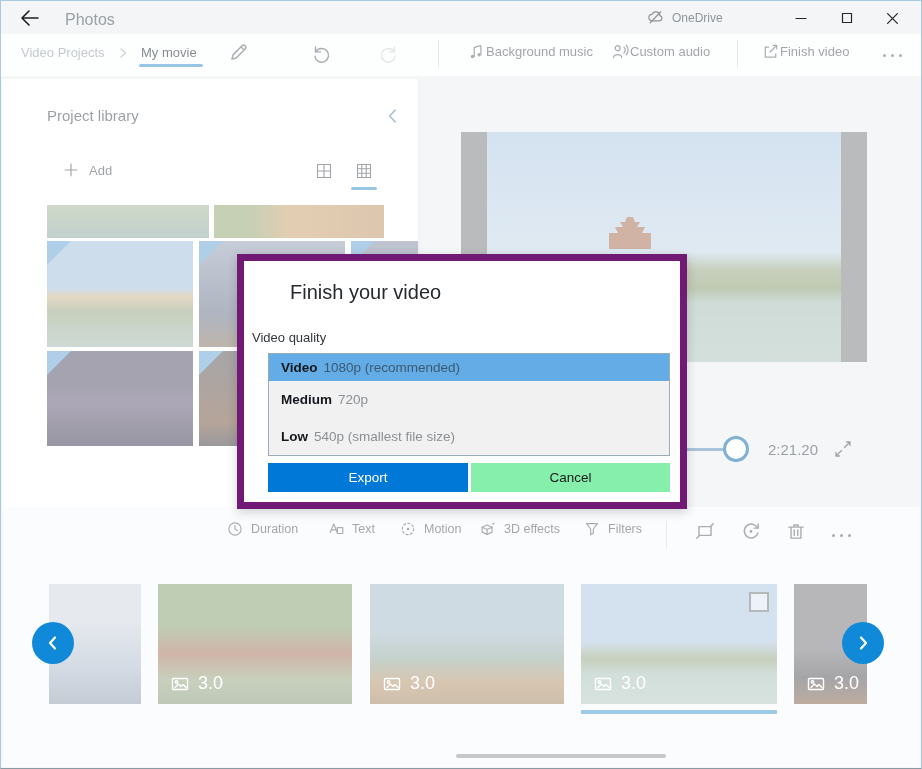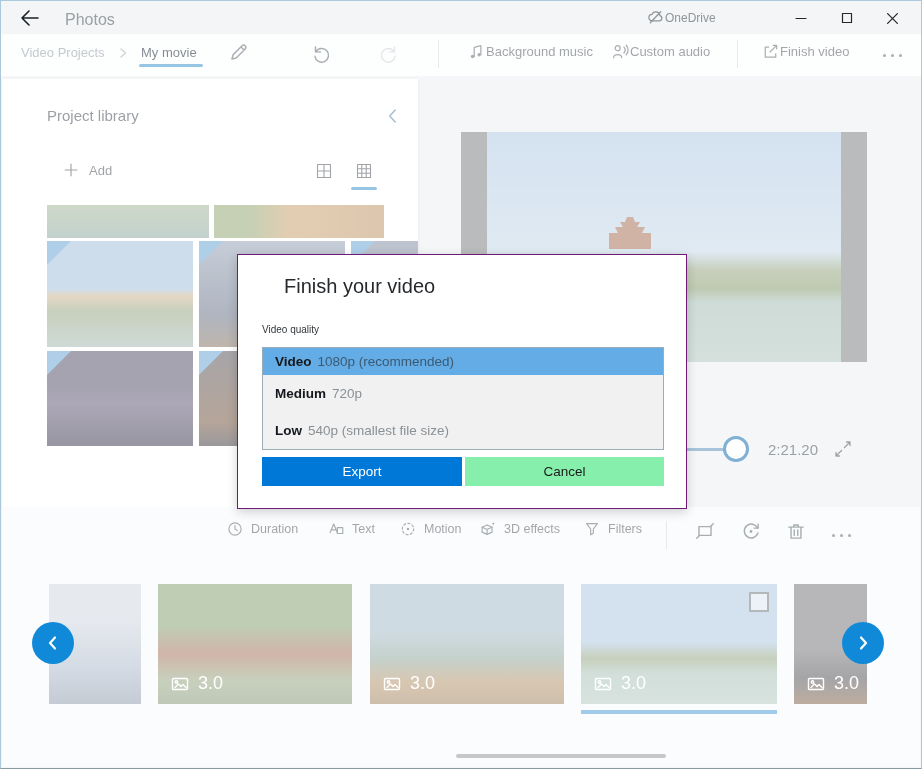--- a/index.html
+++ b/index.html
@@ -7,21 +7,21 @@
   .window { position:relative; width:922px; height:769px; background:#e9edf0;
             border:1px solid #a9c9dc; border-bottom-color:#8a9aa3; overflow:hidden;
             font-family:"Liberation Sans", sans-serif; }
   svg { display:block; }
   .ico { stroke:currentColor; fill:none; stroke-width:1.3; stroke-linecap:round; stroke-linejoin:round; }
 
   
   .titlebar { position:absolute; top:0; left:0; right:0; height:33px; background:#f3f5f6; z-index:60; }
   .back-btn { position:absolute; left:16px; top:5px; width:26px; height:24px; color:#1c2024; cursor:pointer; }
   .app-title { position:absolute; left:64px; top:10px; font-size:16px; color:#9aa0a5; }
-  .onedrive { position:absolute; left:645px; top:7px; display:flex; align-items:center; color:#8f959a; font-size:12px;justify-content:flex-end; }
+  .onedrive { position:absolute; left:645px; top:7px; display:flex; align-items:center; gap:7px; color:#8f959a; font-size:12px;justify-content:flex-end; }
   .win-btn { position:absolute; top:4px; width:30px; height:26px; display:flex; align-items:center; justify-content:center; color:#24282c; cursor:pointer; }
   .btn-min { left:785px; } .btn-max { left:831px; } .btn-close { left:876px; }
 
   
   .cmdbar { position:absolute; top:33px; left:0; right:0; height:42px; background:#fbfcfd; }
   .crumb-root { position:absolute; left:20px; top:11px; font-size:13px; color:#87939b; cursor:pointer; }
   .crumb-sep { position:absolute; left:116px; top:12px; color:#9aa4ac; }
   .crumb-cur { position:absolute; left:140px; top:11px; font-size:13px; color:#06121f; }
   .crumb-underline { position:absolute; left:138px; top:30px; width:64px; height:3px; background:#2e8bc8; border-radius:2px; }
   .cmd-ico-btn { position:absolute; top:8px; width:26px; height:26px; color:#535d65; cursor:pointer; }
@@ -69,23 +69,23 @@
         background:rgba(255,255,255,.55); cursor:pointer; }
   .clip-sel-underline { position:absolute; left:580px; top:709px; width:196px; height:4px; background:#3f95d1; }
   .nav-circle { position:absolute; top:621px; width:42px; height:42px; border-radius:50%; background:#1189d9;
         display:flex; align-items:center; justify-content:center; color:#fff; cursor:pointer; z-index:45; }
   .hscroll { position:absolute; left:455px; top:753px; width:210px; height:4px; background:#8a8f93; border-radius:2px; cursor:pointer; }
 
   
   .overlay { position:absolute; left:0; top:33px; right:0; bottom:0; background:rgba(255,255,255,.5);
         z-index:40; pointer-events:none; }
   .dialog { position:absolute; left:236px; top:253px; width:450px; height:255px; background:#fff;
-        border:1px solid #701a75; box-shadow:0 3px 10px rgba(0,0,0,.18); z-index:50; }
+        border:7px solid #701a75; box-shadow:0 3px 10px rgba(0,0,0,.18); z-index:50; }
   .dlg-title { position:absolute; left:46px; top:20px; font-size:20px; color:#262a2e; }
-  .dlg-quality-label { position:absolute; left:24px; top:69px; font-size:10px; color:#33383c; }
+  .dlg-quality-label { position:absolute; left:8px; top:69px; font-size:13px; color:#33383c; }
   .listbox { position:absolute; left:24px; top:92px; width:402px; height:103px; border:1px solid #9aacb6; background:#f1f1f1; }
   .opt { display:flex; align-items:center; padding-left:12px; font-size:13.5px; cursor:pointer; }
   .opt .name { color:#14181c; font-weight:bold; margin-right:6px; }
   .opt .detail { color:#8a9095; }
   .opt.selected { background:#64ace5; height:27px; }
   .opt.selected .detail { color:#3a5a74; }
   .opt.plain { height:37px; }
   .dlg-btn { position:absolute; top:202px; height:29px; display:flex; align-items:center; justify-content:center;
         font-size:13.5px; cursor:pointer; }
   .btn-export { left:24px; width:200px; background:#0078d7; color:#fff; }

